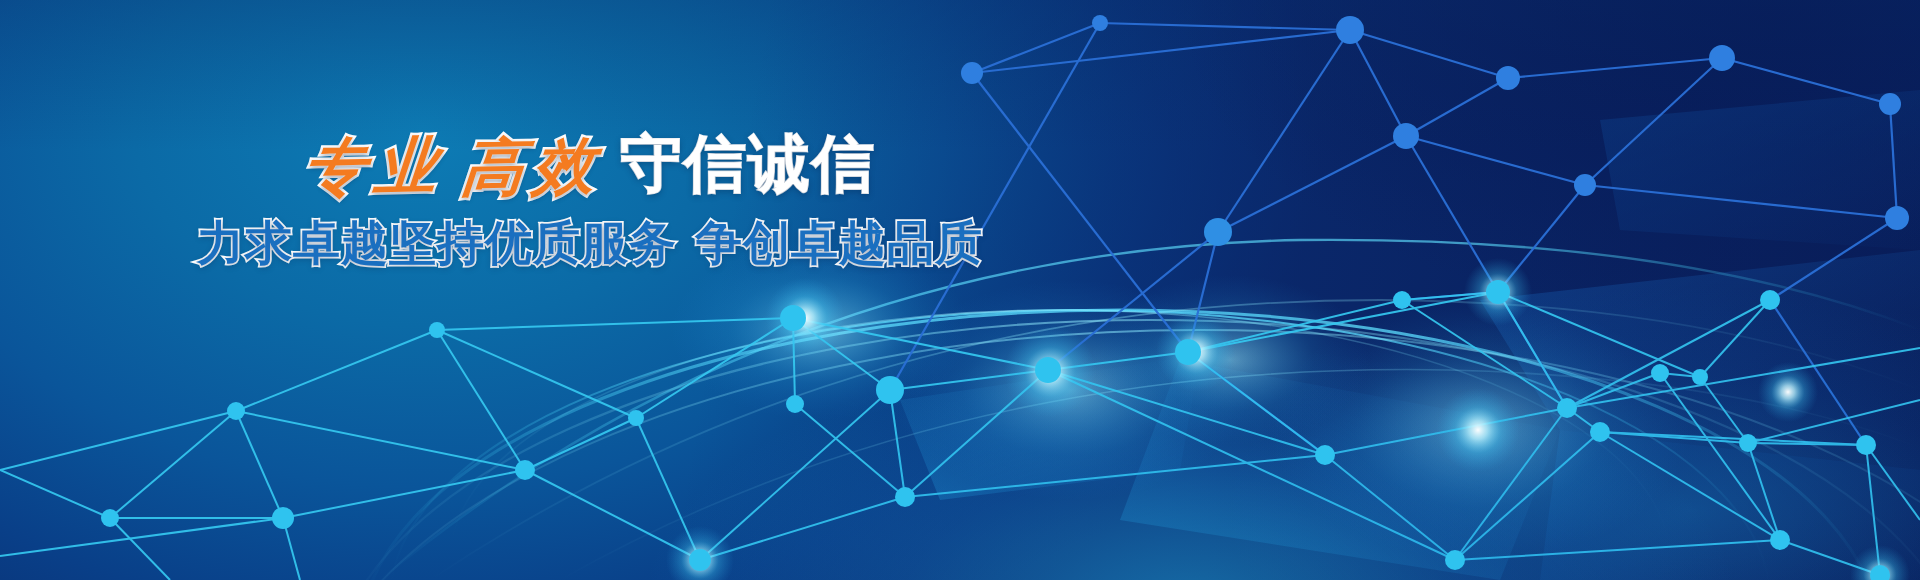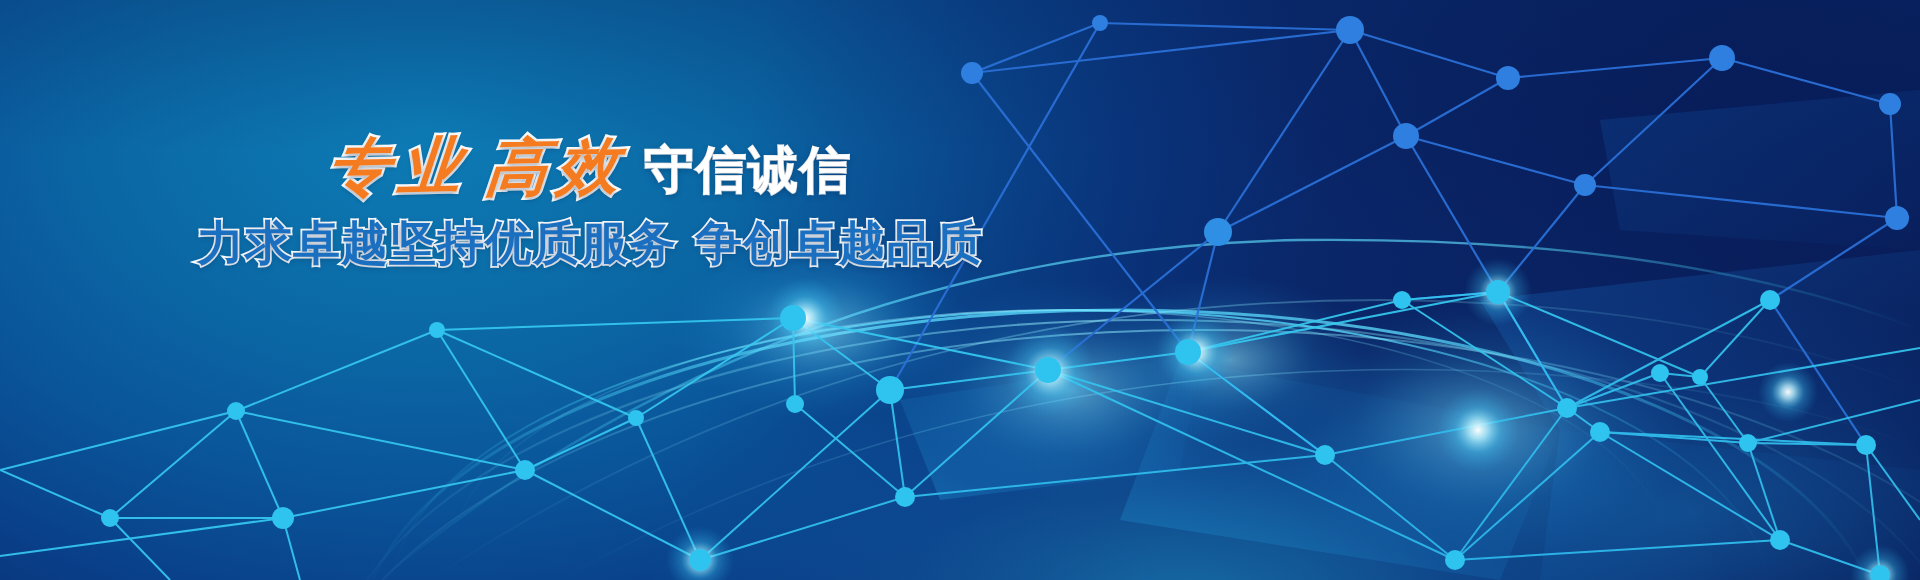--- a/index.html
+++ b/index.html
@@ -90,21 +90,21 @@
     transform: skewX(-6deg) rotate(-1.2deg);
     -webkit-text-stroke: 5px #ffffff;
     paint-order: stroke fill;
     text-shadow:
       0 0 2px #ffffff,
       0 2px 5px rgba(3,30,70,0.45);
   }
 
   .white-bold {
     font-family: "DejaVu Sans", "Liberation Sans", sans-serif;
-    font-size: 50px;
+    font-size: 62px;
     font-weight: 700;
     color: #ffffff;
     letter-spacing: 2px;
     -webkit-text-stroke: 1.5px #ffffff;
     paint-order: stroke fill;
     text-shadow: 0 2px 6px rgba(3,30,70,0.40);
     position: relative;
     top: -3px;
   }
 

